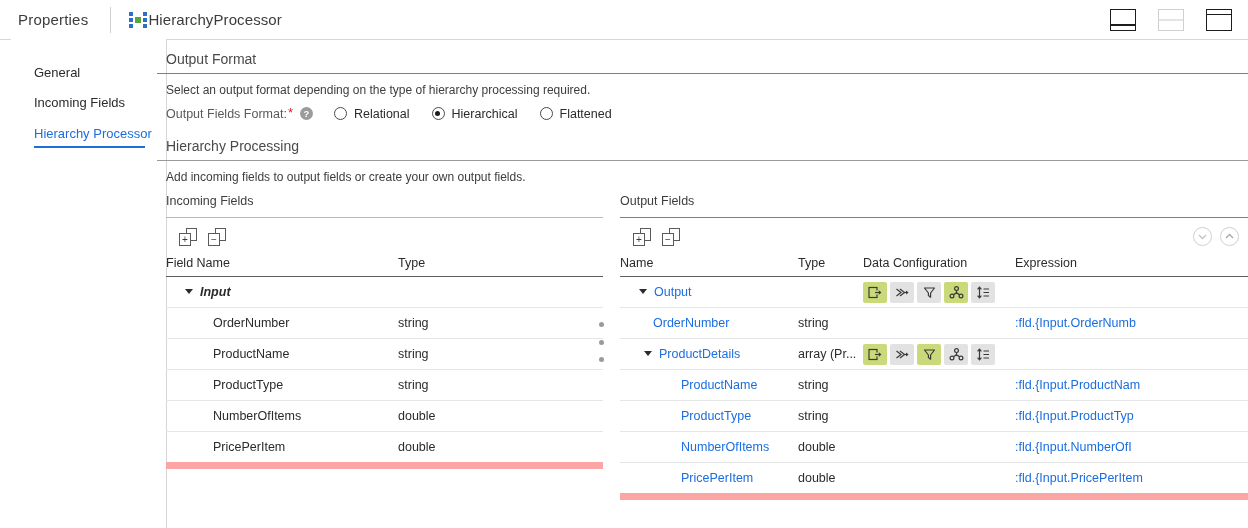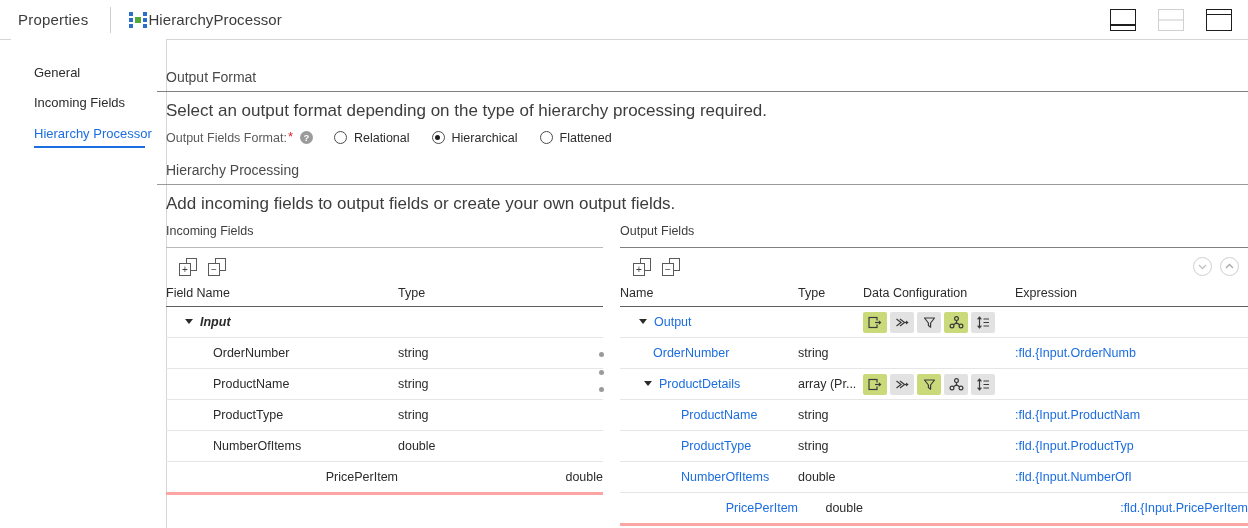--- a/index.html
+++ b/index.html
@@ -59,21 +59,21 @@
 
   
   .content{position:absolute;left:157px;top:39px;width:1091px;height:489px;}
 
   .sec-title{
     font-size:14px;color:#4a4a4a;padding:0 0 6px 9px;
   }
   .rule{height:1px;background:#7f7f7f;}
   .rule.light{background:#9a9a9a;}
 
-  .sec-desc{font-size:17px;color:#3d3d3d;padding:9px 0 0 9px;}
+  .sec-desc{font-size:12px;color:#3d3d3d;padding:9px 0 0 9px;}
 
   .fmt-row{display:flex;align-items:center;padding:9px 0 0 9px;}
   .fmt-label{font-size:12.5px;color:#5a5a5a;}
   .req{color:#d8232a;font-size:13px;margin-left:1px;position:relative;top:-1px;}
   .help-ico{
     width:13px;height:13px;border-radius:50%;background:#9b9b9b;color:#fff;
     font-size:9.5px;line-height:13px;text-align:center;margin-left:7px;font-weight:bold;
   }
   .radio-grp{display:flex;align-items:center;margin-left:21px;}
   .radio-wrap{display:flex;align-items:center;margin-right:22px;}
@@ -113,21 +113,21 @@
 
   table{border-collapse:collapse;width:100%;table-layout:fixed;}
   th{
     font-size:12.5px;color:#2b2b2b;font-weight:normal;text-align:left;
     padding:0 0 6px 0;border-bottom:1.4px solid #5f5f5f;
   }
   td{
     font-size:12.5px;color:#2b2b2b;border-bottom:1px solid #e6e6e6;
     height:30px;vertical-align:middle;padding:0;
   }
-  tr:last-child td{border-bottom:3px solid #fca5a5;text-align:right;}
+  tr:last-child td{border-bottom:7px solid #fca5a5;}
   .tw{color:#1c6ee0;}
   .caret{
     display:inline-block;width:0;height:0;border-left:4.5px solid transparent;
     border-right:4.5px solid transparent;border-top:5.5px solid #2b2b2b;
     margin-right:7px;vertical-align:middle;position:relative;top:-1px;
   }
   .bold{font-weight:bold;font-style:italic;}
   .ind1{padding-left:19px;}
   .ind2{padding-left:47px;}
   .ind2b{padding-left:33px;}
@@ -179,21 +179,21 @@
   </div>
 
   <div class="leftnav">
     <div class="nav-item n1">General</div>
     <div class="nav-item n2">Incoming Fields</div>
     <div class="nav-item n3">Hierarchy Processor</div>
   </div>
 
   <div class="content">
 
-    <div style="padding-top:30px;">
+    <div style="padding-top:12px;">
       <div class="sec-title">Output Format</div>
       <div class="rule"></div>
       <div class="sec-desc">Select an output format depending on the type of hierarchy processing required.</div>
 
       <div class="fmt-row">
         <span class="fmt-label">Output Fields Format:</span>
         <span class="req">*</span>
         <span class="help-ico">?</span>
 
         <span class="radio-grp">

